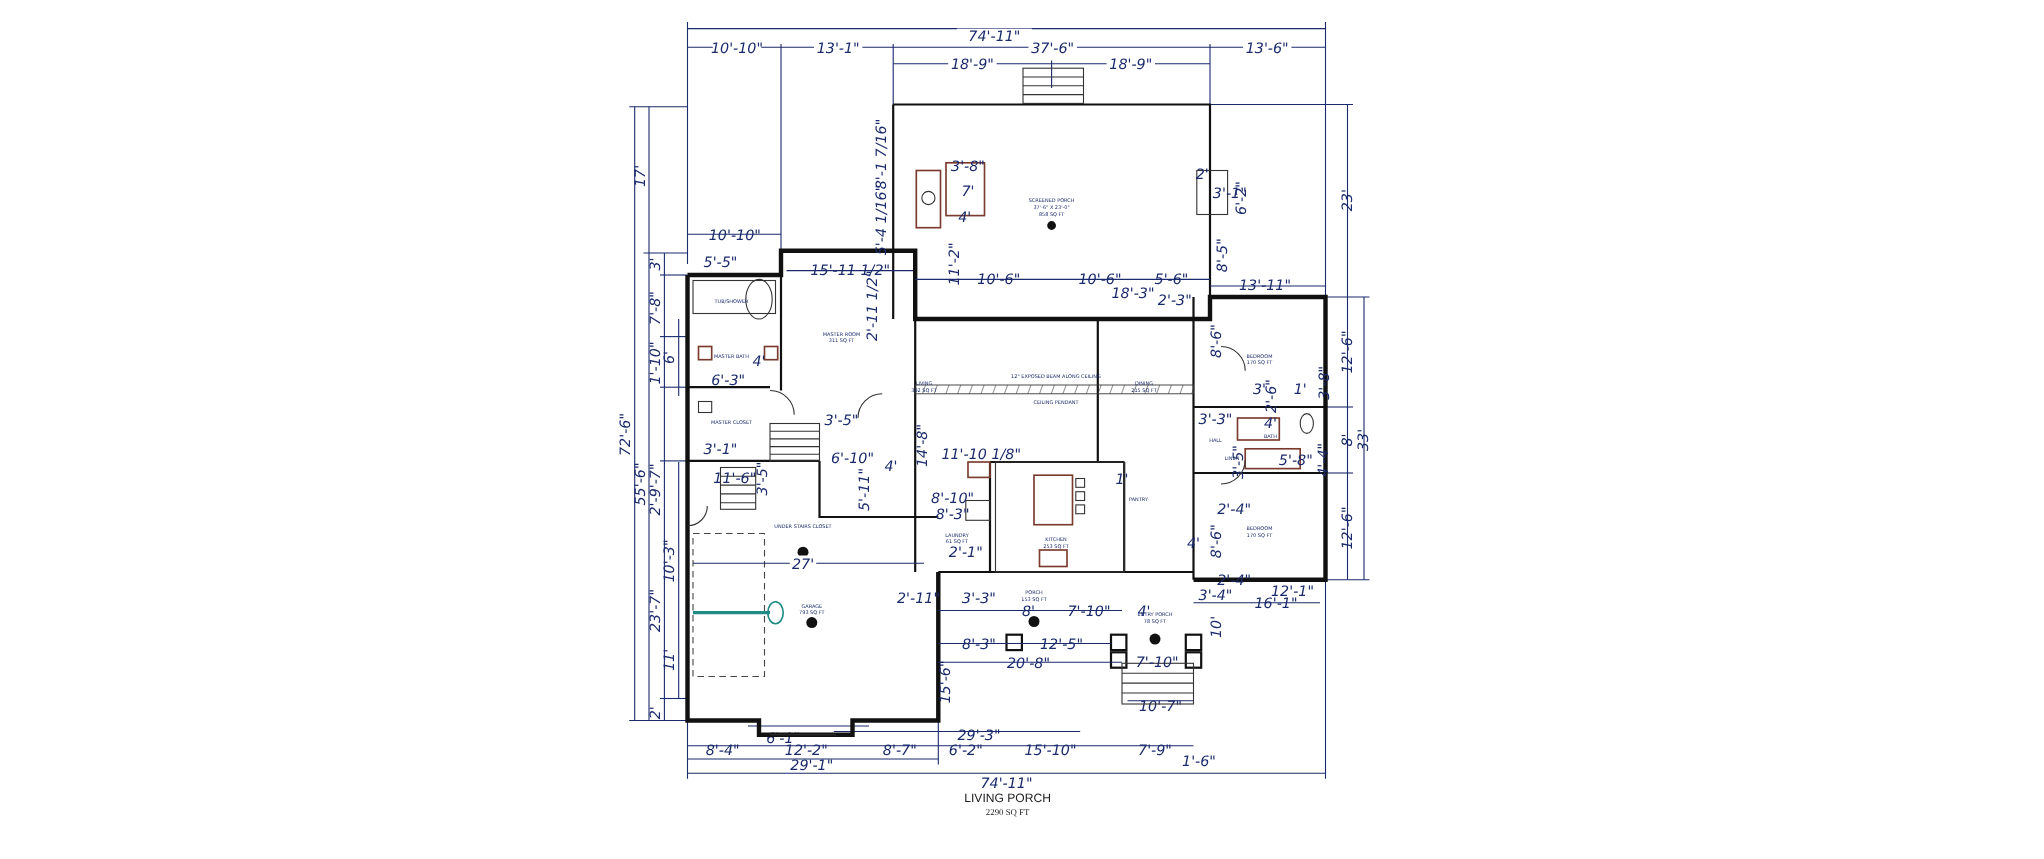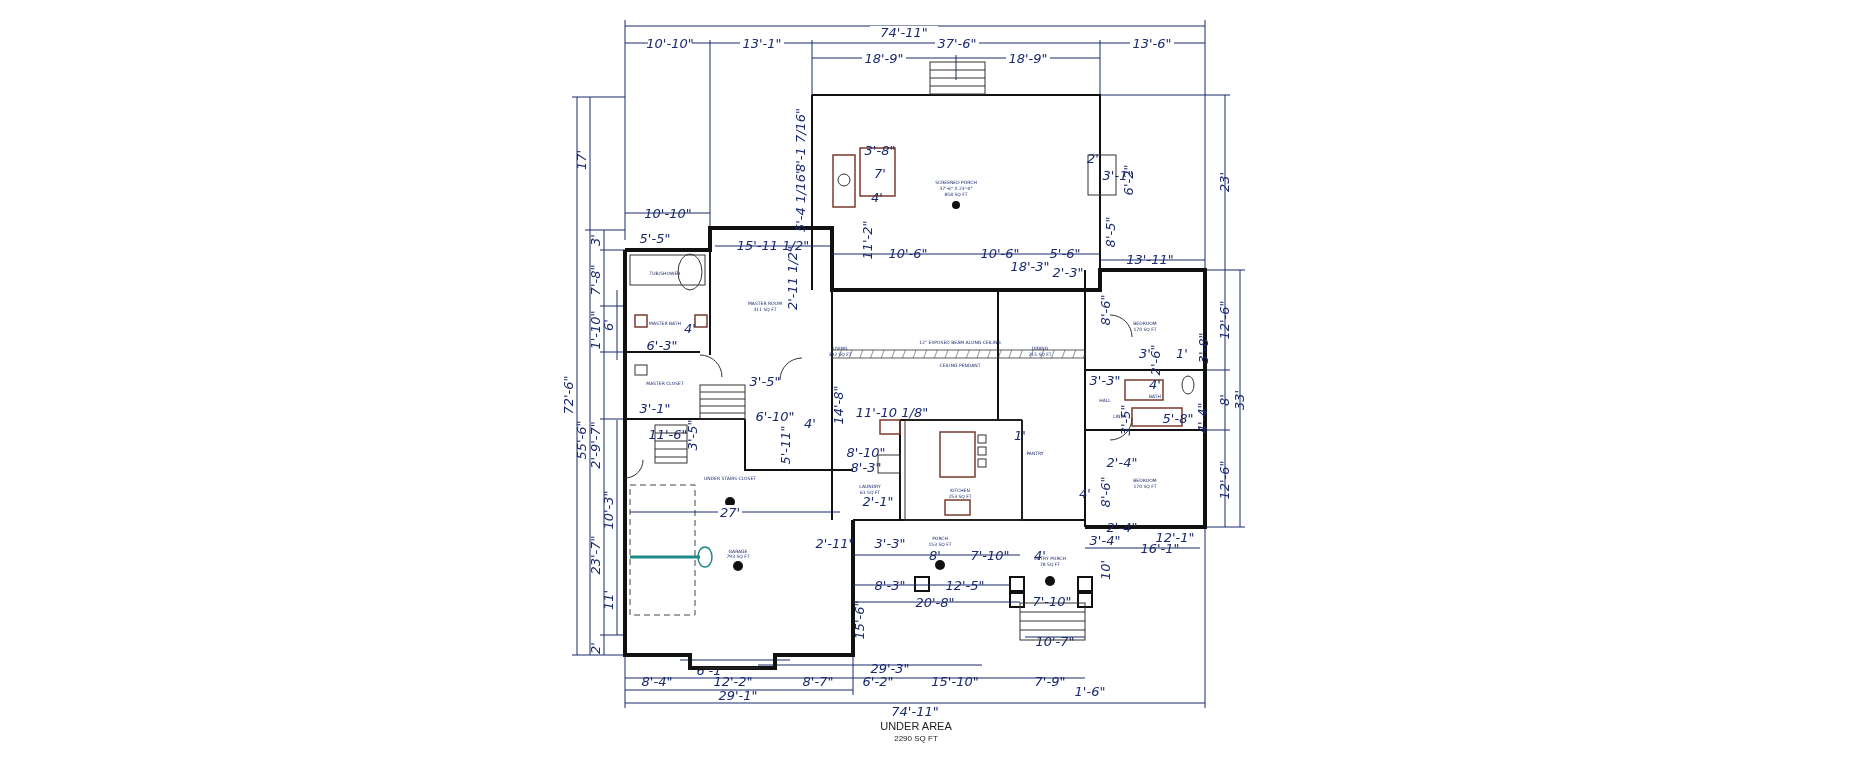--- a/index.html
+++ b/index.html
@@ -10,21 +10,21 @@
   .dl{stroke:#1a2a6c;stroke-width:1;fill:none;}
   .wall{stroke:#111;stroke-width:4;fill:none;}
   .wall2{stroke:#111;stroke-width:2;fill:none;}
   .thin{stroke:#333;stroke-width:1;fill:none;}
   .dash{stroke:#444;stroke-width:1;fill:none;stroke-dasharray:6 4;}
   .room{fill:#1a2a6c;font-family:"DejaVu Sans",sans-serif;font-size:4.5px;text-anchor:middle;}
   .brown{stroke:#7a3b2e;stroke-width:1.5;fill:none;}
   .teal{stroke:#1f8a86;stroke-width:3;fill:none;}
   .hatch{fill:url(#hatch);stroke:#333;stroke-width:.8;}
   .footer-title{position:absolute;left:0;width:100%;text-align:center;top:720px;font-family:"Liberation Sans",sans-serif;font-size:11px;color:#222;}
-  .footer-sub{position:absolute;left:0;width:100%;text-align:center;top:734px;font-family:Liberation Sans, sans-serif;font-size:8px;color:#222;}
+  .footer-sub{position:absolute;left:0;width:100%;text-align:center;top:734px;font-family:Liberation Serif, serif;font-size:8px;color:#222;}
   .footer-wrap{position:absolute;left:866px;width:100px;top:0;height:781px;}
 </style>
 </head>
 <body>
 
 <svg id="plan" viewBox="0 0 1858 781" xmlns="http://www.w3.org/2000/svg">
   <defs>
     <pattern id="hatch" patternUnits="userSpaceOnUse" width="10" height="10" patternTransform="rotate(20)">
       <line x1="0" y1="0" x2="0" y2="10" stroke="#333" stroke-width="1"></line>
     </pattern>
@@ -341,15 +341,15 @@
   <g>
     <path class="thin" d="M700 355 A22 22 0 0 1 722 377"></path>
     <path class="thin" d="M625 478 A18 18 0 0 0 643 460"></path>
     <path class="thin" d="M1110 315 A22 22 0 0 1 1132 337"></path>
     <path class="thin" d="M1110 440 A22 22 0 0 0 1132 418"></path>
     <path class="thin" d="M780 380 A22 22 0 0 1 802 358"></path>
   </g>
 </svg>
 
 <div class="footer-wrap">
-  <div class="footer-title">UNDER AREA</div>
+  <div class="footer-title">LIVING PORCH</div>
   <div class="footer-sub">2290 SQ FT</div>
 </div>
 
 </body></html>

